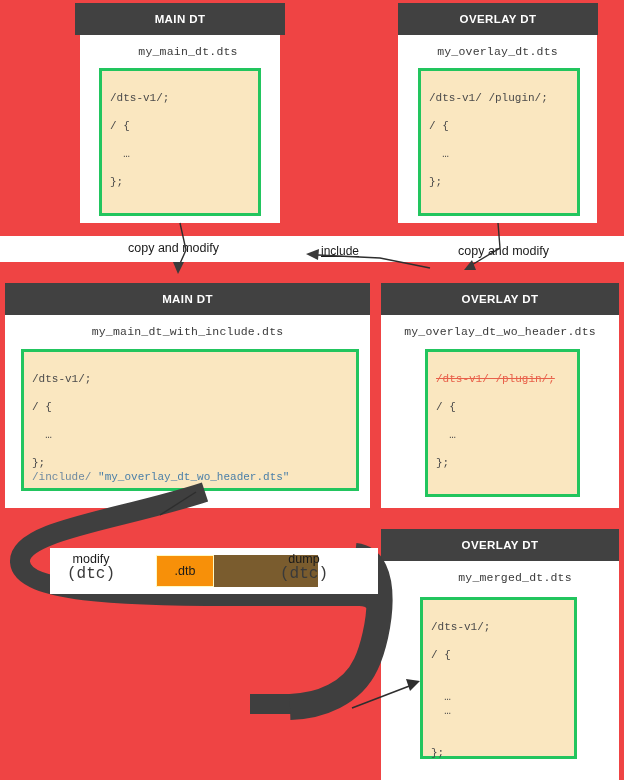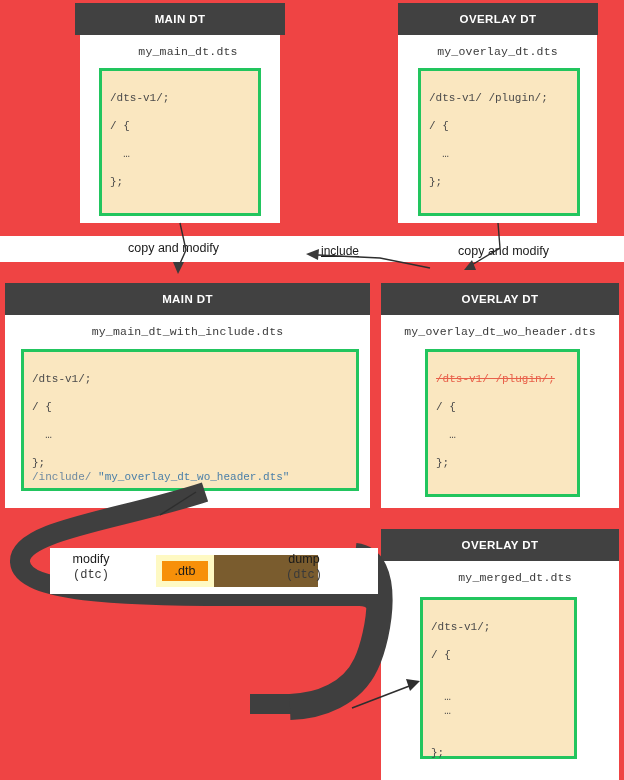--- a/index.html
+++ b/index.html
@@ -67,27 +67,27 @@
   .proc{
     position:absolute;
     text-align:center;
     font-size:12.5px;
     color:#1a1a1a;
     line-height:15px;
     white-space:nowrap;
   }
   .proc .sub{
     font-family:"Liberation Mono",monospace;
-    font-size:12px;
+    font-size:16px;
     color:#3a3a3a;
   }
   .dtb{
     position:absolute;
     background:#f79009;
-    border:6px solid #fef9c3;
+    border:1px solid #fef9c3;
     color:#1a1a1a;
     font-size:12.5px;
     display:flex;align-items:center;justify-content:center;
     box-sizing:border-box;
   }
   .dtb-tail{position:absolute;background:#7a5c2e;}
 
   svg.overlay{position:absolute;left:0;top:0;width:624px;height:780px;pointer-events:none;}
 </style>
 </head>

